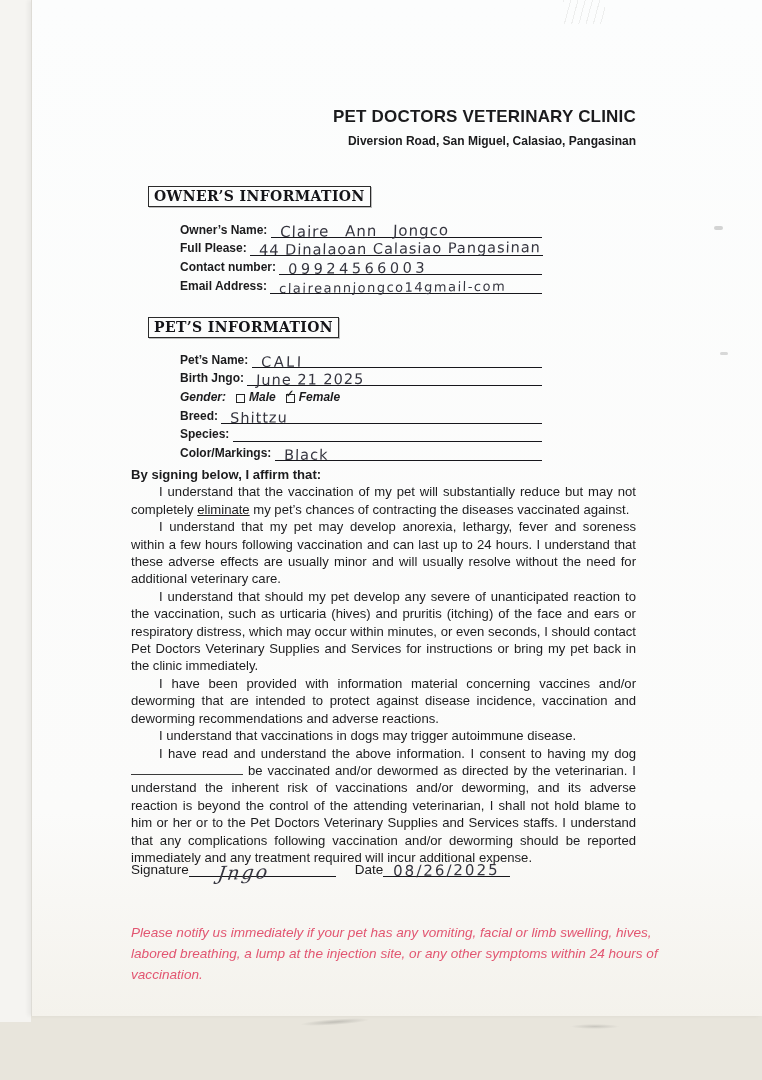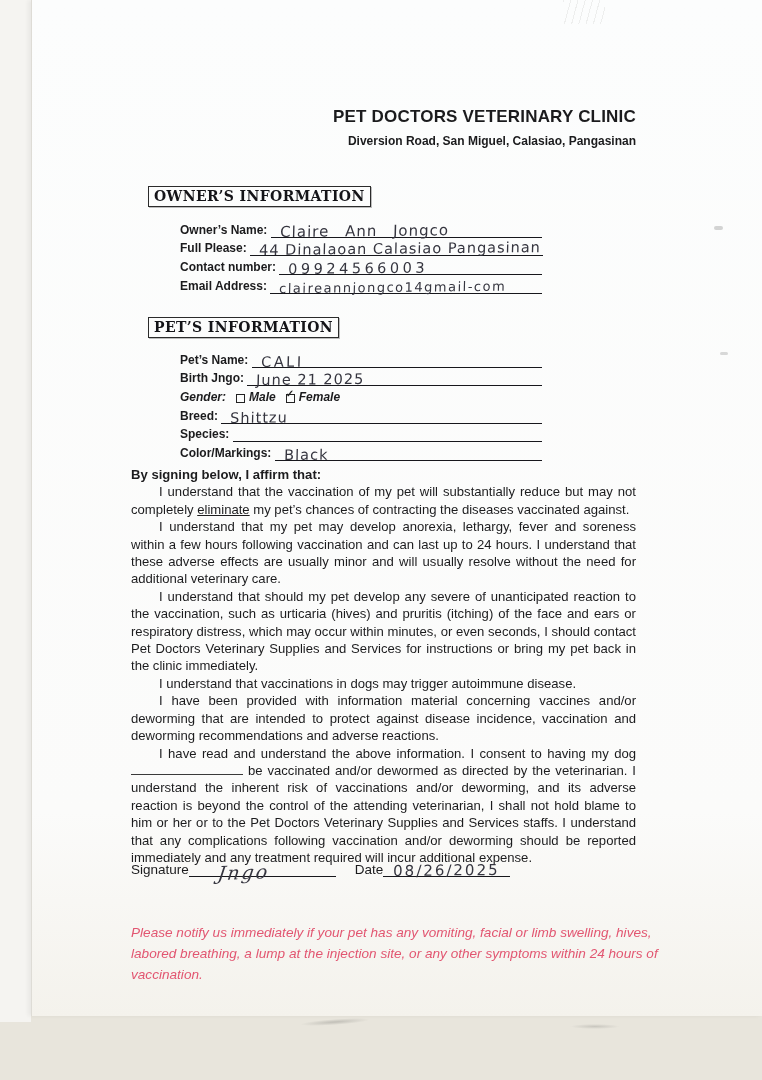--- a/index.html
+++ b/index.html
@@ -172,22 +172,22 @@
               <span class="hw">Black</span>
             </span>
         </div>
       </div>
 
       <div class="body-text">
         <div class="heading">By signing below, I affirm that:</div>
         <p><span>I understand that the vaccination of my pet will substantially reduce but may not completely </span><span class="uword">eliminate</span><span> my pet’s chances of contracting the diseases vaccinated against.</span></p>
         <p>I understand that my pet may develop anorexia, lethargy, fever and soreness within a few hours following vaccination and can last up to 24 hours. I understand that these adverse effects are usually minor and will usually resolve without the need for additional veterinary care.</p>
         <p>I understand that should my pet develop any severe of unanticipated reaction to the vaccination, such as urticaria (hives) and pruritis (itching) of the face and ears or respiratory distress, which may occur within minutes, or even seconds, I should contact Pet Doctors Veterinary Supplies and Services for instructions or bring my pet back in the clinic immediately.</p>
+        <p>I have been provided with information material concerning vaccines and/or deworming that are intended to protect against disease incidence, vaccination and deworming recommendations and adverse reactions.</p>
         <p>I understand that vaccinations in dogs may trigger autoimmune disease.</p>
-        <p>I have been provided with information material concerning vaccines and/or deworming that are intended to protect against disease incidence, vaccination and deworming recommendations and adverse reactions.</p>
         <p><span>I have read and understand the above information. I consent to having my dog </span><span class="blank"></span><span> be vaccinated and/or dewormed as directed by the veterinarian. I understand the inherent risk of vaccinations and/or deworming, and its adverse reaction is beyond the control of the attending veterinarian, I shall not hold blame to him or her or to the Pet Doctors Veterinary Supplies and Services staffs. I understand that any complications following vaccination and/or deworming should be reported immediately and any treatment required will incur additional expense.</span></p>
       </div>
 
       <div class="sig-row">
         <span class="sig-label">Signature</span>
         <span class="sig-line">
             <span class="hw hw-script">Jngo</span>
           </span>
         <span class="date-gap"></span>
         <span class="sig-label">Date</span>

